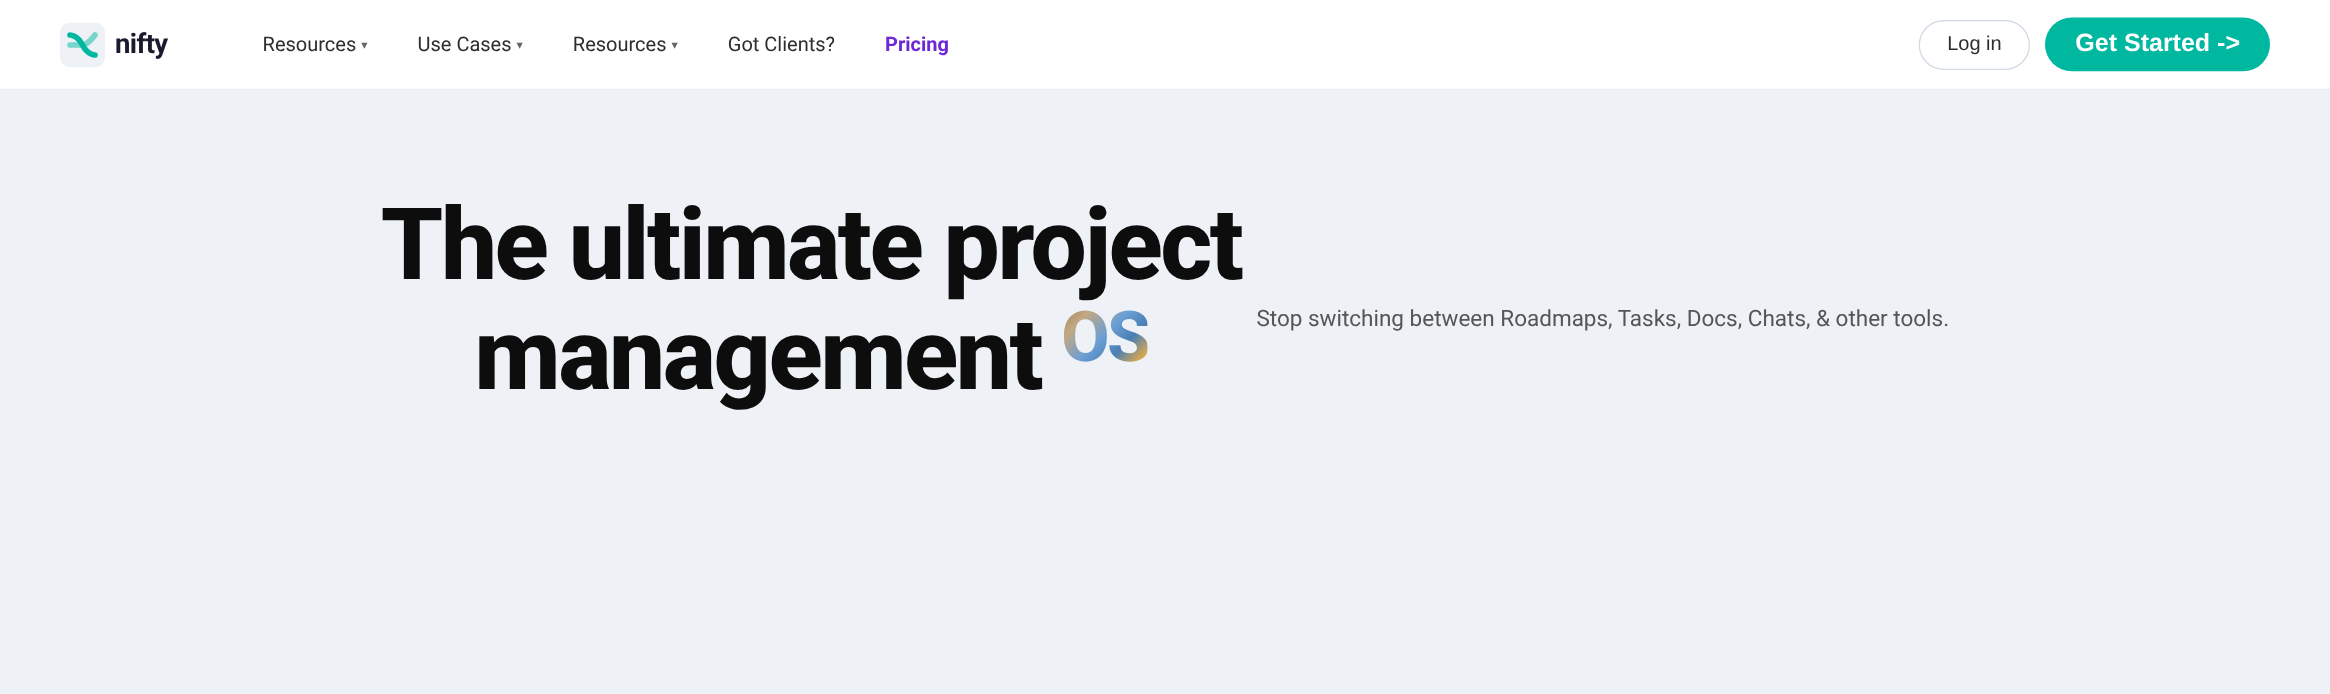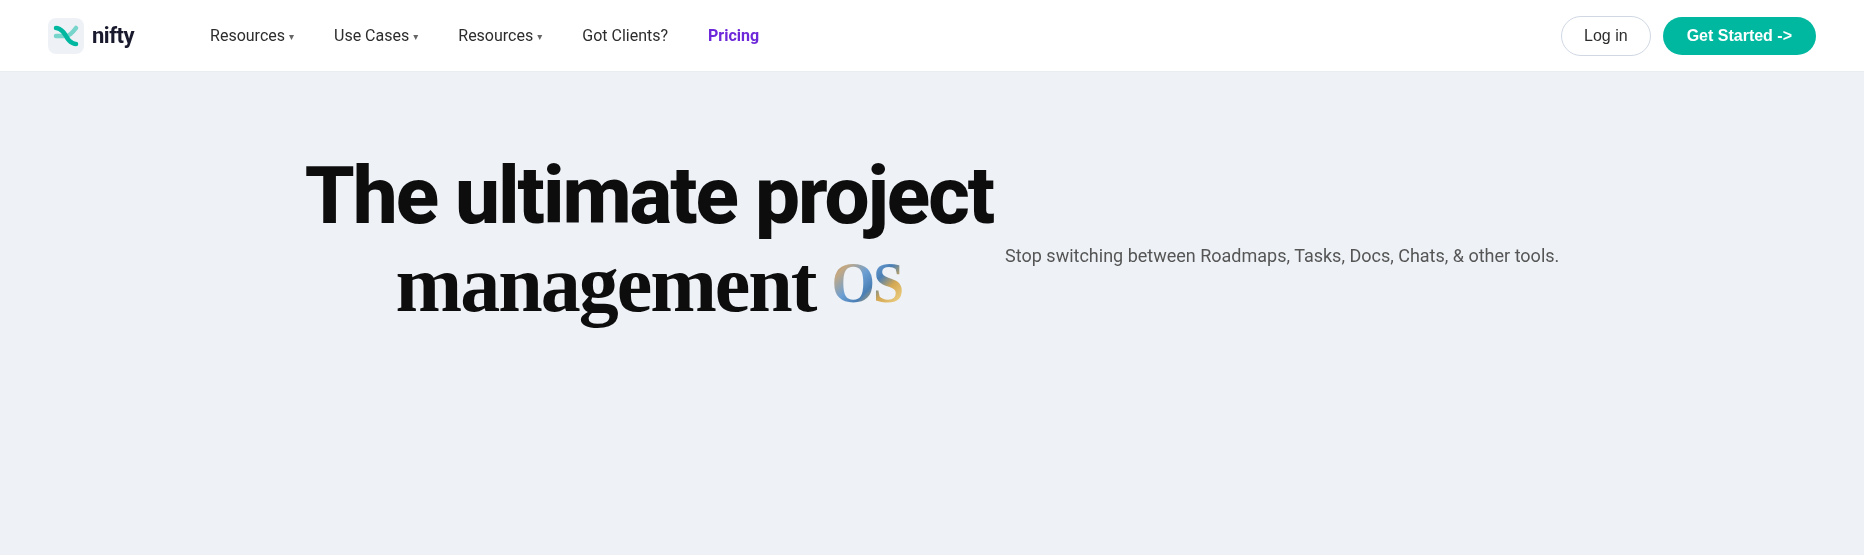--- a/index.html
+++ b/index.html
@@ -95,21 +95,21 @@
       color: #2d2d2d;
       background: #ffffff;
       border: 1.5px solid #d0d8e4;
       border-radius: 24px;
       cursor: pointer;
       font-weight: 500;
     }
 
     .btn-get-started {
       padding: 10px 24px;
-      font-size: 16px;
+      font-size: 20px;
       color: #ffffff;
       background: #00b8a0;
       border: none;
       border-radius: 24px;
       cursor: pointer;
       font-weight: 600;
       white-space: nowrap;
     }
 
     
@@ -128,24 +128,22 @@
       font-weight: 800;
       color: #0d0d0d;
       line-height: 1.1;
       letter-spacing: -2px;
       max-width: 900px;
       margin-bottom: 8px;
     }
 
     .hero-title-line2 {
       display: flex;
-      align-items: center;
       justify-content: center;
       gap: 16px;
-      font-family: Liberation Serif, serif;
     }
 
     .hero-os {
       font-size: 56px;
       font-weight: 800;
       letter-spacing: -2px;
       background: linear-gradient(135deg, #8b7355 0%, #c4a882 20%, #6b9fd4 40%, #4a7fb5 55%, #d4a853 70%, #e8c87a 85%, #9bc4e8 100%);
       -webkit-background-clip: text;
       -webkit-text-fill-color: transparent;
       background-clip: text;

